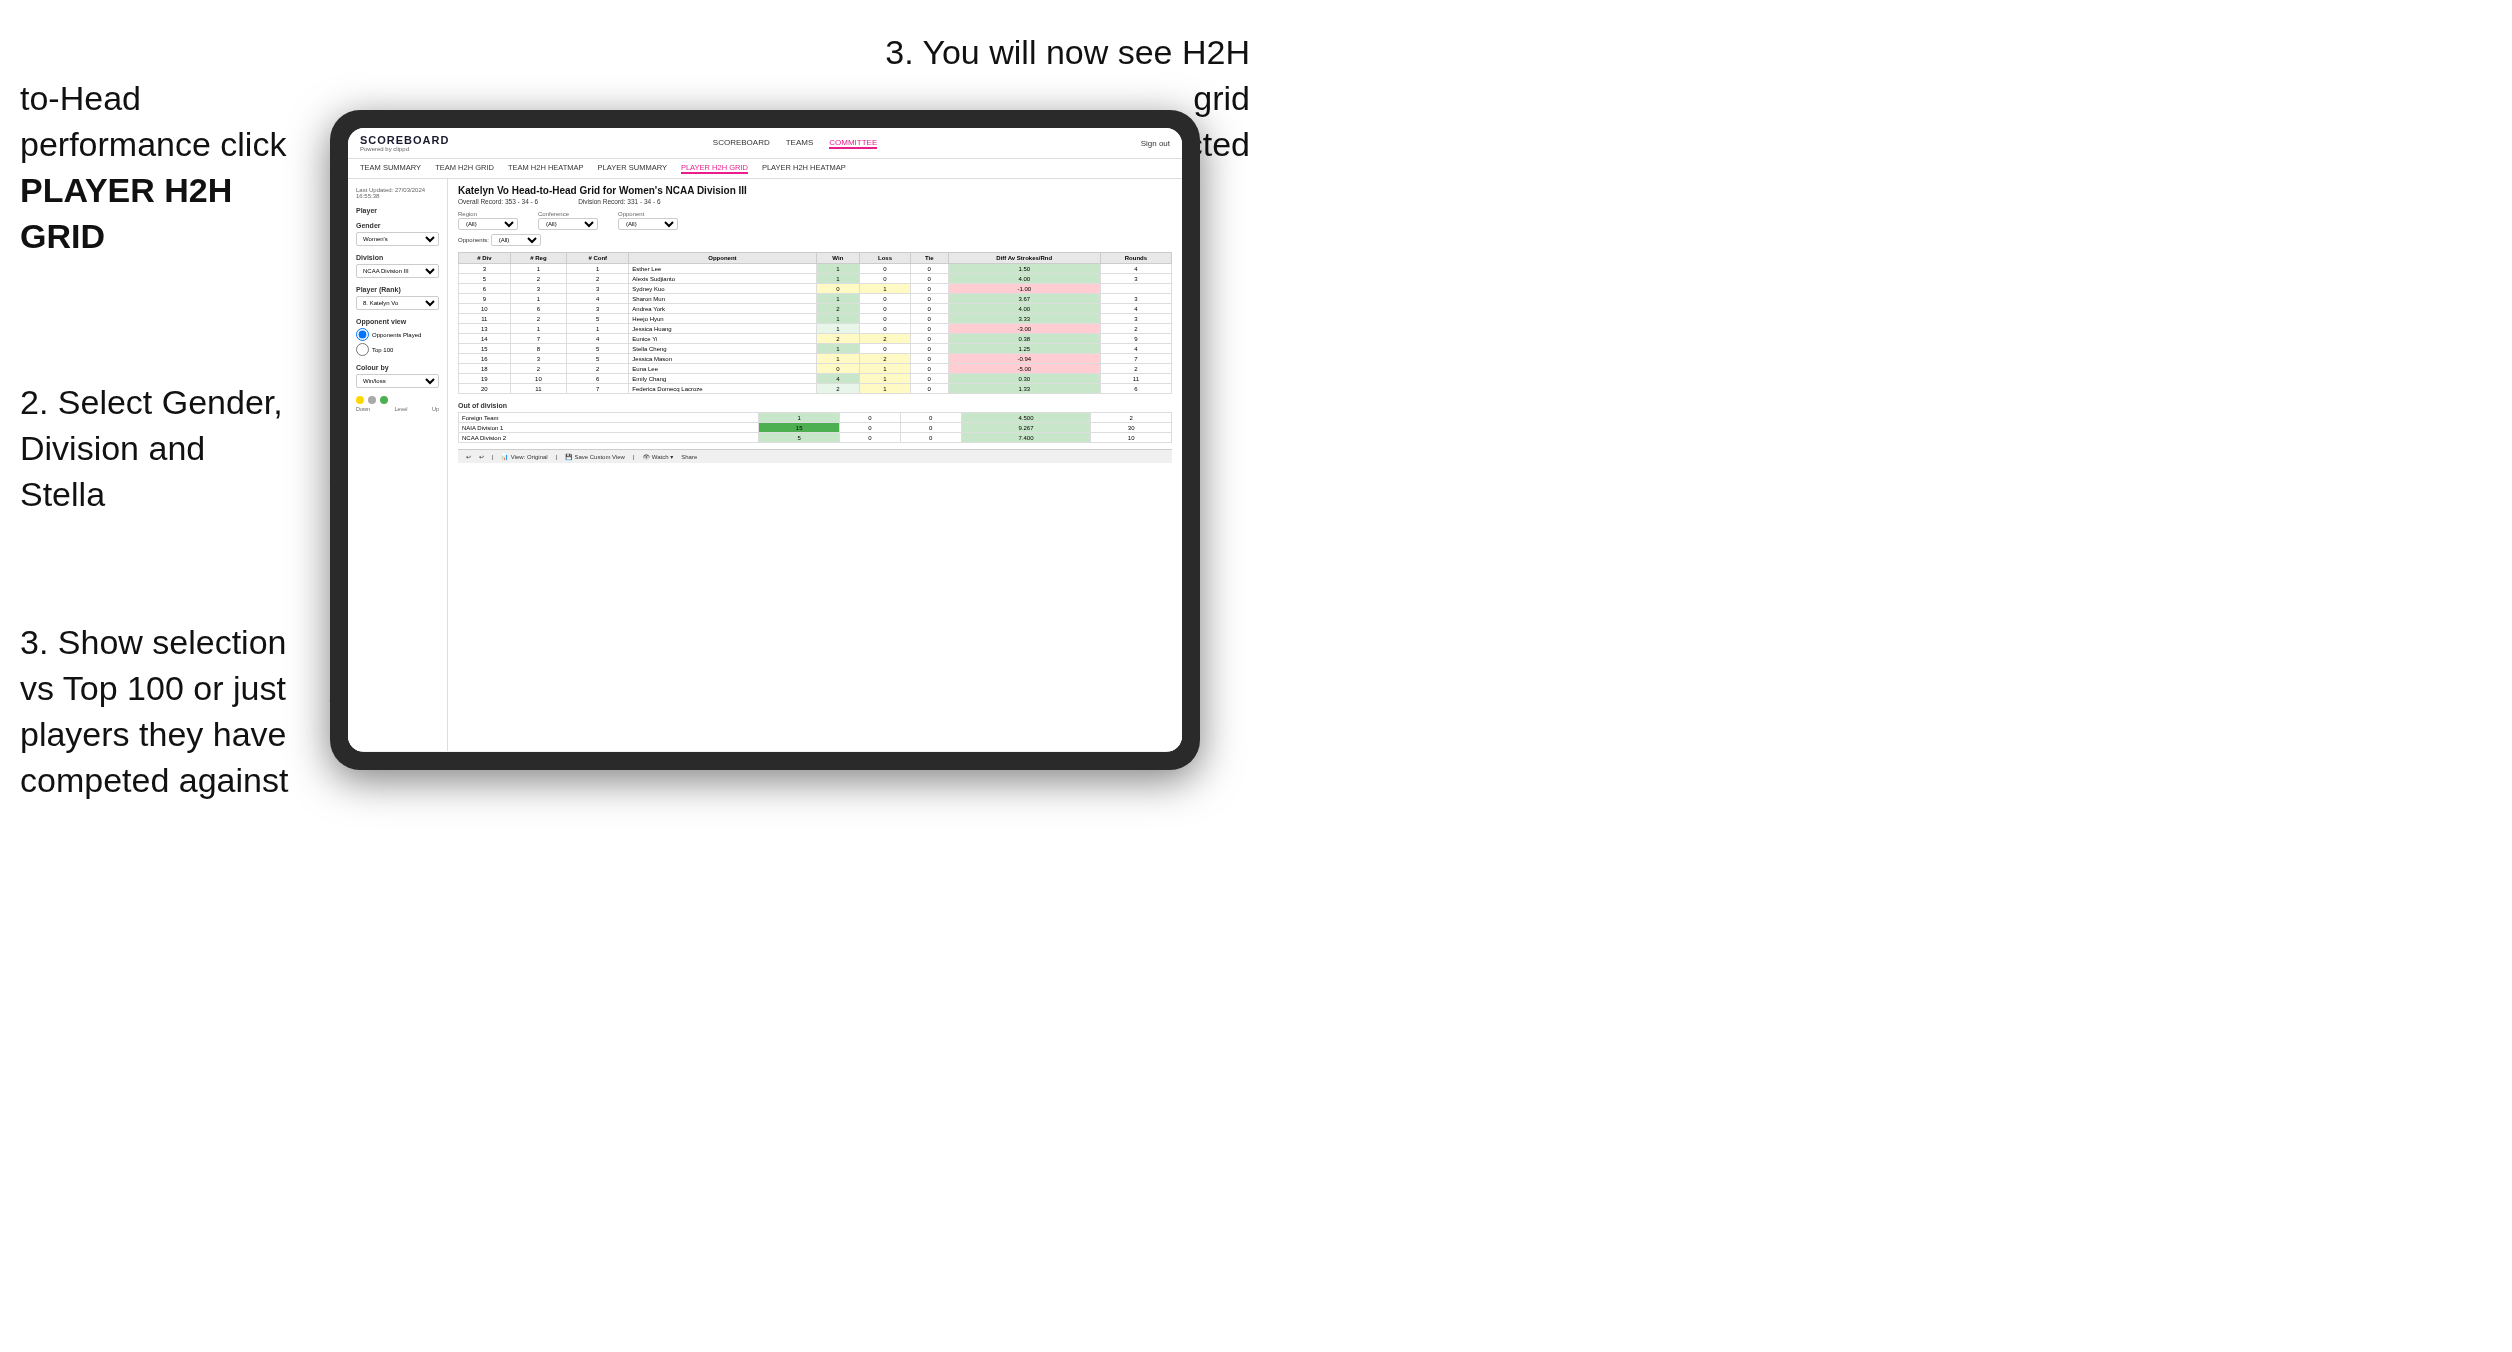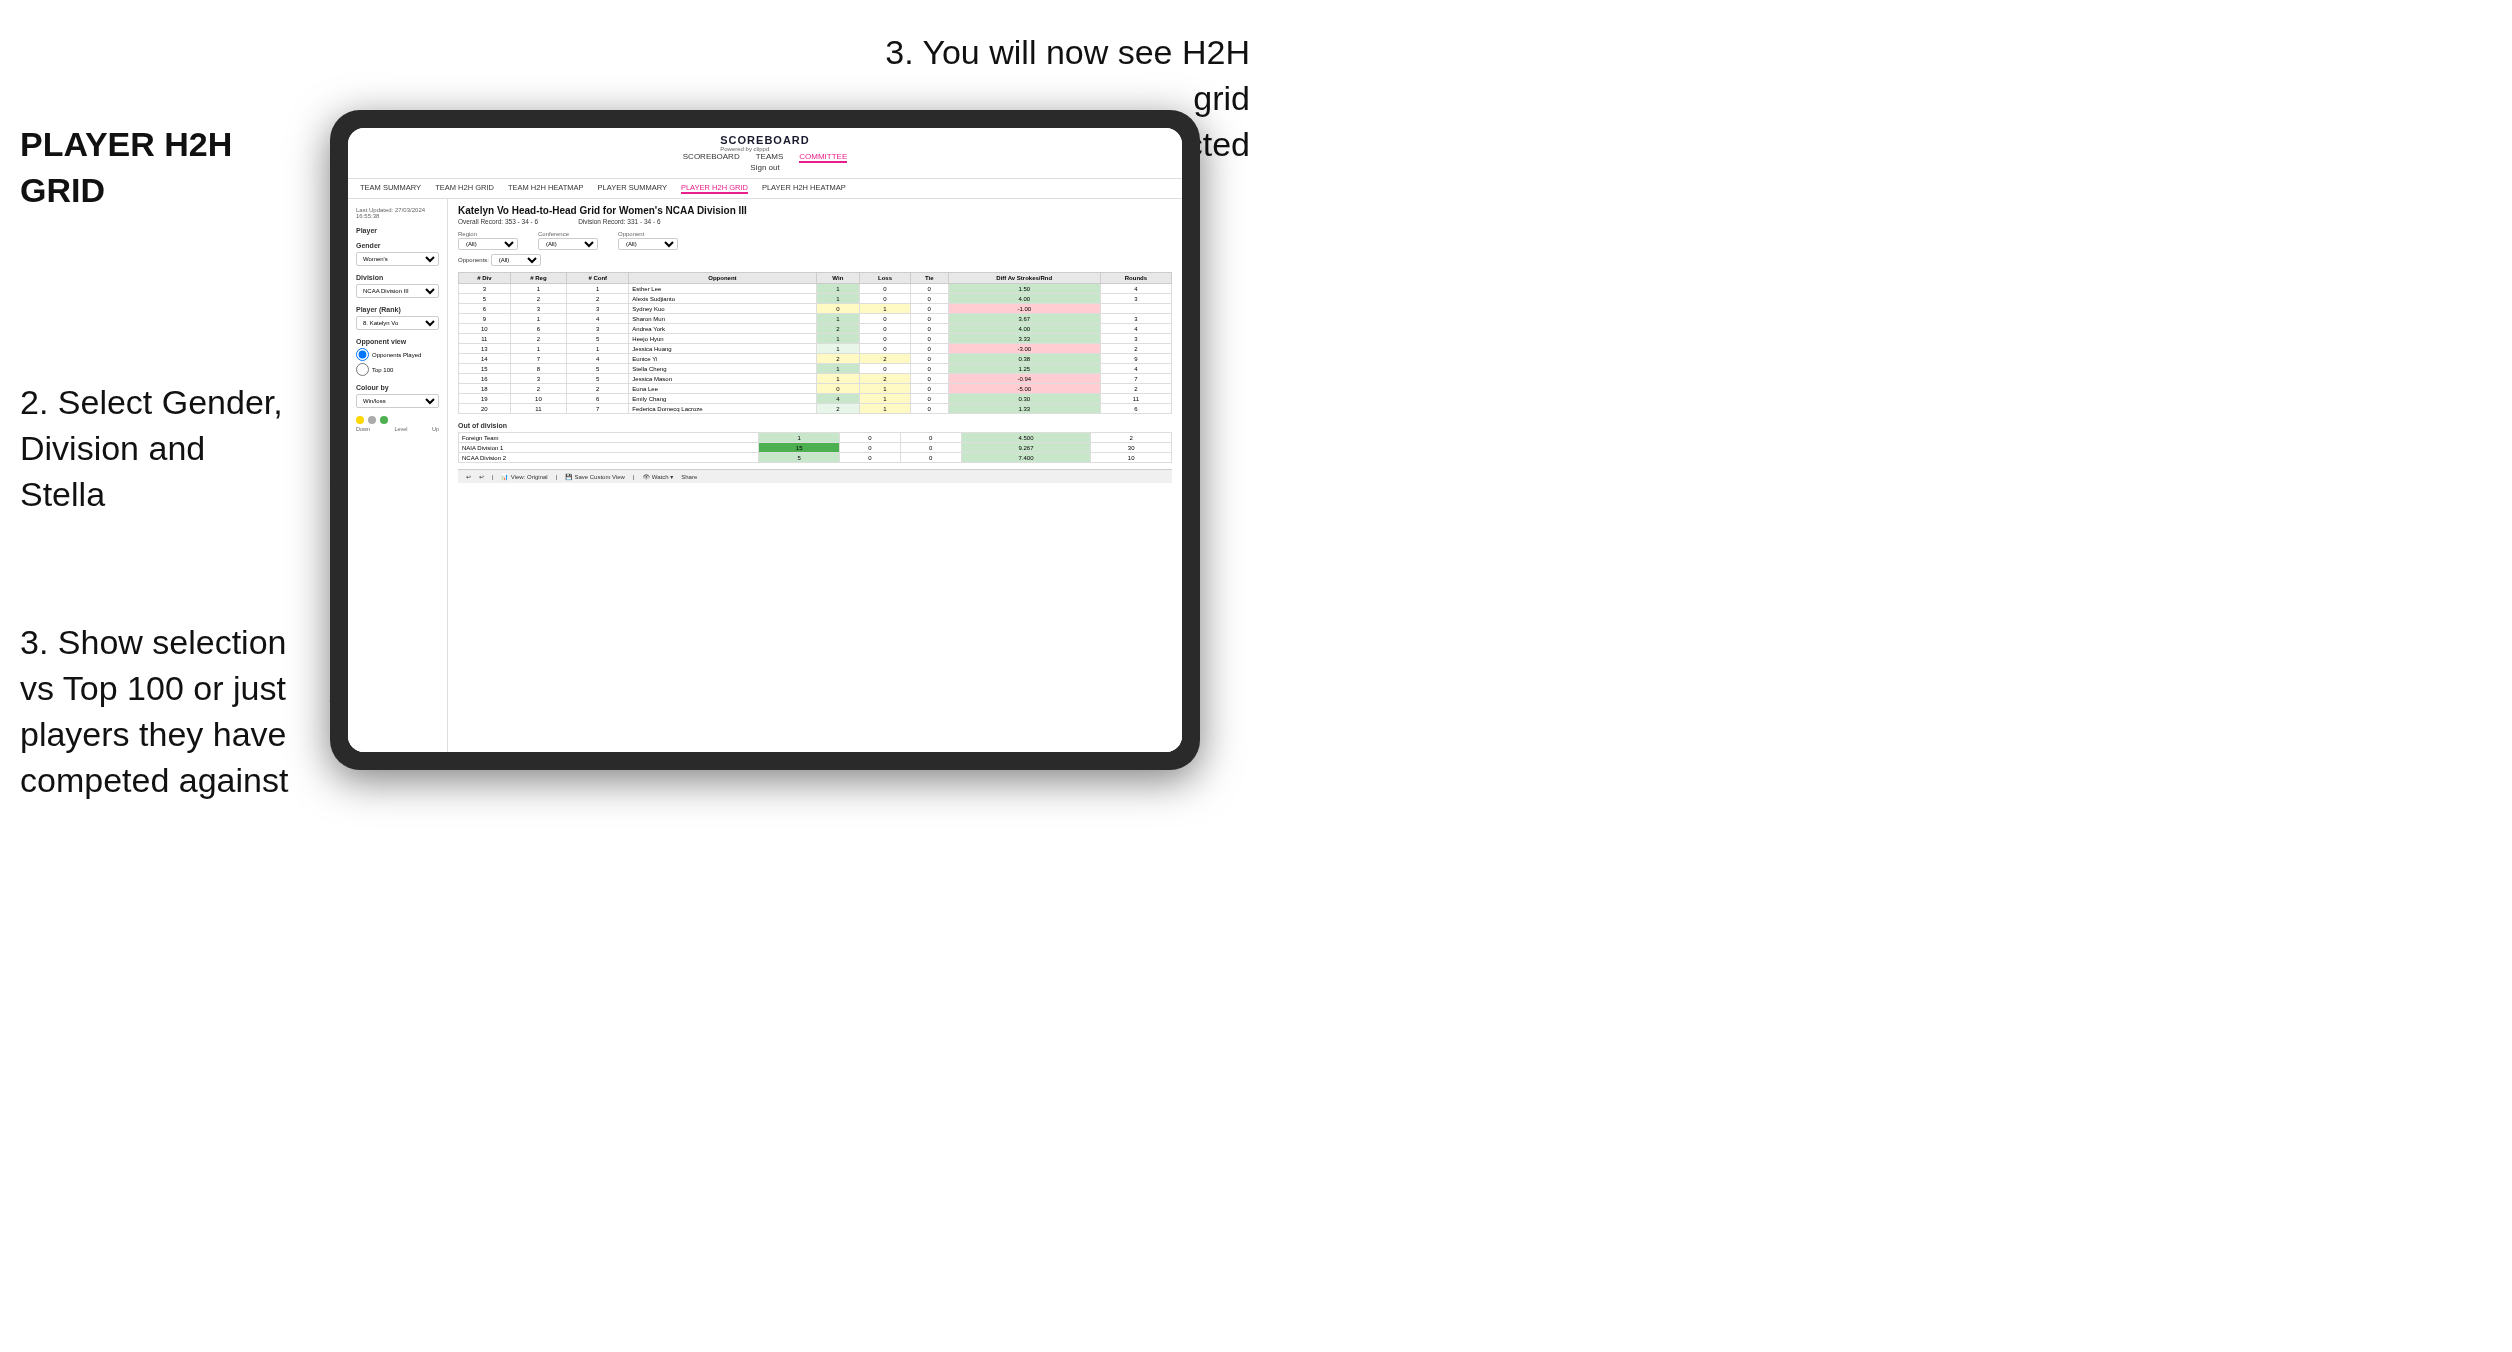--- a/index.html
+++ b/index.html
@@ -33,21 +33,20 @@
     }
 
     
     .navbar {
       background: #fff;
       border-bottom: 1px solid #ddd;
       padding: 6px 12px;
       display: flex;
       align-items: center;
       justify-content: space-between;
-      flex-direction: column;
     }
     .brand {
       display: flex;
       flex-direction: column;
     }
     .brand-title {
       font-size: 11px;
       font-weight: bold;
       color: #1a1a2e;
       letter-spacing: 1px;
@@ -318,21 +317,21 @@
       width: 380px;
       text-align: right;
     }
     .bold { font-weight: bold; }
   </style>
 </head>
 <body>
 
 <div class="instr-1">
   <br>
-  <br>
+  <span>to-Head performance click</span><br>
   <span class="bold">PLAYER H2H GRID</span>
 </div>
 
 <div class="instr-2">
   <span>2. Select Gender,</span><br>
   <span>Division and</span><br>
   <span>Stella</span>
 </div>
 
 <div class="instr-3-left">

